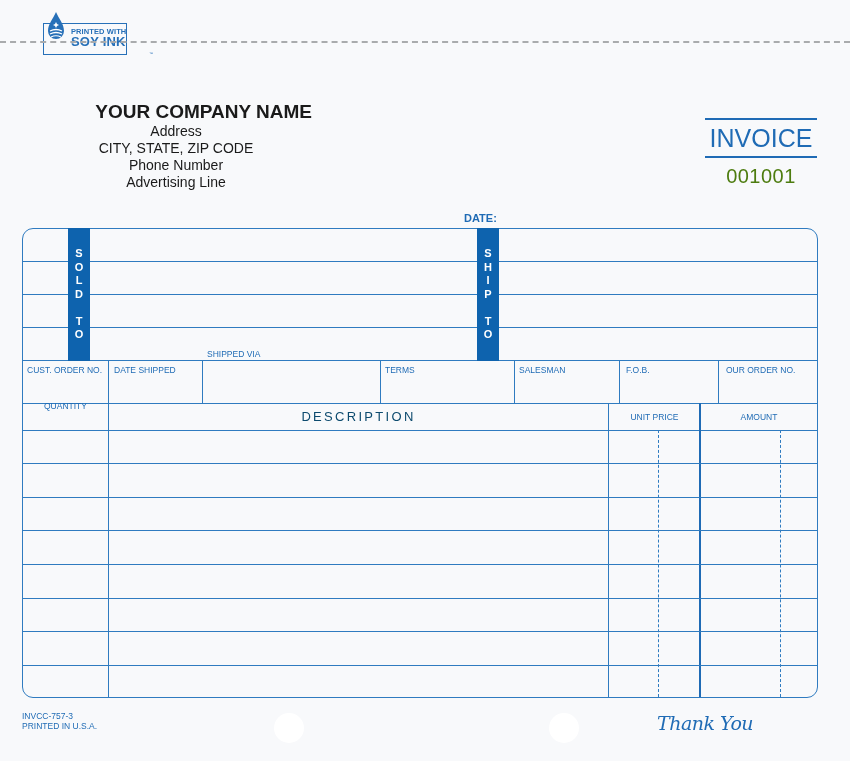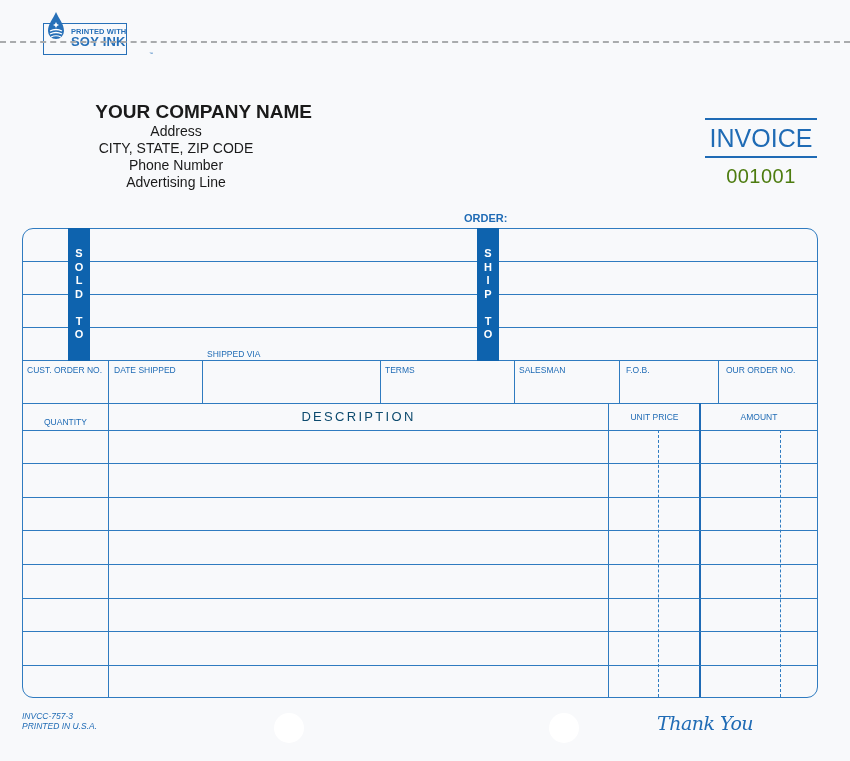--- a/index.html
+++ b/index.html
@@ -41,21 +41,21 @@
     .vline.thick { border-left-width: 2.5px; border-left-color: #1f6bb5; }
     .vdash { position:absolute; width: 0; border-left: 1.5px dashed #2f7bc0; }
 
     .vbar { position:absolute; width: 22px; background: #0e63ae; color: #fff; font-weight: bold; font-size: 11px; text-align: center; display: flex; flex-direction: column; align-items: center; justify-content: center; }
     .vbar span { display: block; line-height: 13.5px; }
 
     .info-lbl { position:absolute; font-size: 8.5px; color: #1f6bb5; white-space: nowrap; }
     .col-hdr { position:absolute; font-size: 8.5px; color: #1f6bb5; text-align: center; white-space: nowrap; }
     .desc-hdr { position:absolute; font-size: 13px; color: #0c4a6e; letter-spacing: 2.3px; text-align: center; }
 
-    .footer-code { left: 22px; top: 711px; font-size: 8.5px; color: #1f6bb5; line-height: 10px; font-style: italic; }
+    .footer-code { left: 22px; top: 711px; font-size: 8.5px; color: #1f6bb5; line-height: 10px; }
     .hole { width: 30px; height: 30px; border-radius: 50%; background: #ffffff; }
     .thanks { left: 657px; top: 712px; font-family: "DejaVu Serif", serif; font-style: italic; font-size: 19px; color: #1f6bb5; letter-spacing: -0.5px; }
   </style>
 </head>
 <body>
 
 <div class="abs soy">
   <div class="soy-box"></div>
   <svg class="soy-drop" viewBox="0 0 22 32">
     <path d="M11 1 C8 8 3 13 3 20 A8 8 0 0 0 19 20 C19 13 14 8 11 1 Z" fill="#2770b8"></path>
@@ -79,21 +79,21 @@
   <div class="line">Advertising Line</div>
 </div>
 
 <div class="abs inv">
   <div class="rule"></div>
   <div class="title">INVOICE</div>
   <div class="rule"></div>
   <div class="num">001001</div>
 </div>
 
-<div class="abs date-lbl">ORDER:</div>
+<div class="abs date-lbl">DATE:</div>
 <div class="abs" style="left:502px; top:210px; width:200px; height:16px;"></div>
 
 <div class="abs form">
 
   <div class="hline" style="left:0; right:0; top:32px;"></div>
   <div class="hline" style="left:0; right:0; top:65px;"></div>
   <div class="hline" style="left:0; right:0; top:98px;"></div>
   <div class="hline" style="left:0; right:0; top:131px;"></div>
 
   <div class="vbar" style="left:45px; top:-1px; height:133px;">
@@ -143,21 +143,21 @@
 
   <div class="abs" style="left:2px; top:148px; width:81px; height:24px;"></div>
   <div class="abs" style="left:88px; top:148px; width:89px; height:24px;"></div>
   <div class="abs" style="left:182px; top:148px; width:173px; height:24px;"></div>
   <div class="abs" style="left:360px; top:148px; width:129px; height:24px;"></div>
   <div class="abs" style="left:494px; top:148px; width:100px; height:24px;"></div>
   <div class="abs" style="left:599px; top:148px; width:94px; height:24px;"></div>
   <div class="abs" style="left:698px; top:148px; width:92px; height:24px;"></div>
 
   <div class="hline" style="left:0; right:0; top:201px;"></div>
-  <div class="col-hdr" style="left:0; width:85px; top:188px;">QUANTITY</div>
+  <div class="col-hdr" style="left:0; width:85px; top:172px;">QUANTITY</div>
   <div class="desc-hdr" style="left:86px; width:499px; top:180px;">DESCRIPTION</div>
   <div class="col-hdr" style="left:586px; width:91px; top:183px;">UNIT PRICE</div>
   <div class="col-hdr" style="left:678px; width:116px; top:183px;">AMOUNT</div>
 
   <div class="vline" style="left:85px; top:174px; bottom:0;"></div>
   <div class="vline" style="left:585px; top:174px; bottom:0;"></div>
   <div class="vline thick" style="left:676px; top:174px; bottom:0;"></div>
   <div class="vdash" style="left:635px; top:201px; bottom:0;"></div>
   <div class="vdash" style="left:757px; top:201px; bottom:0;"></div>
 

